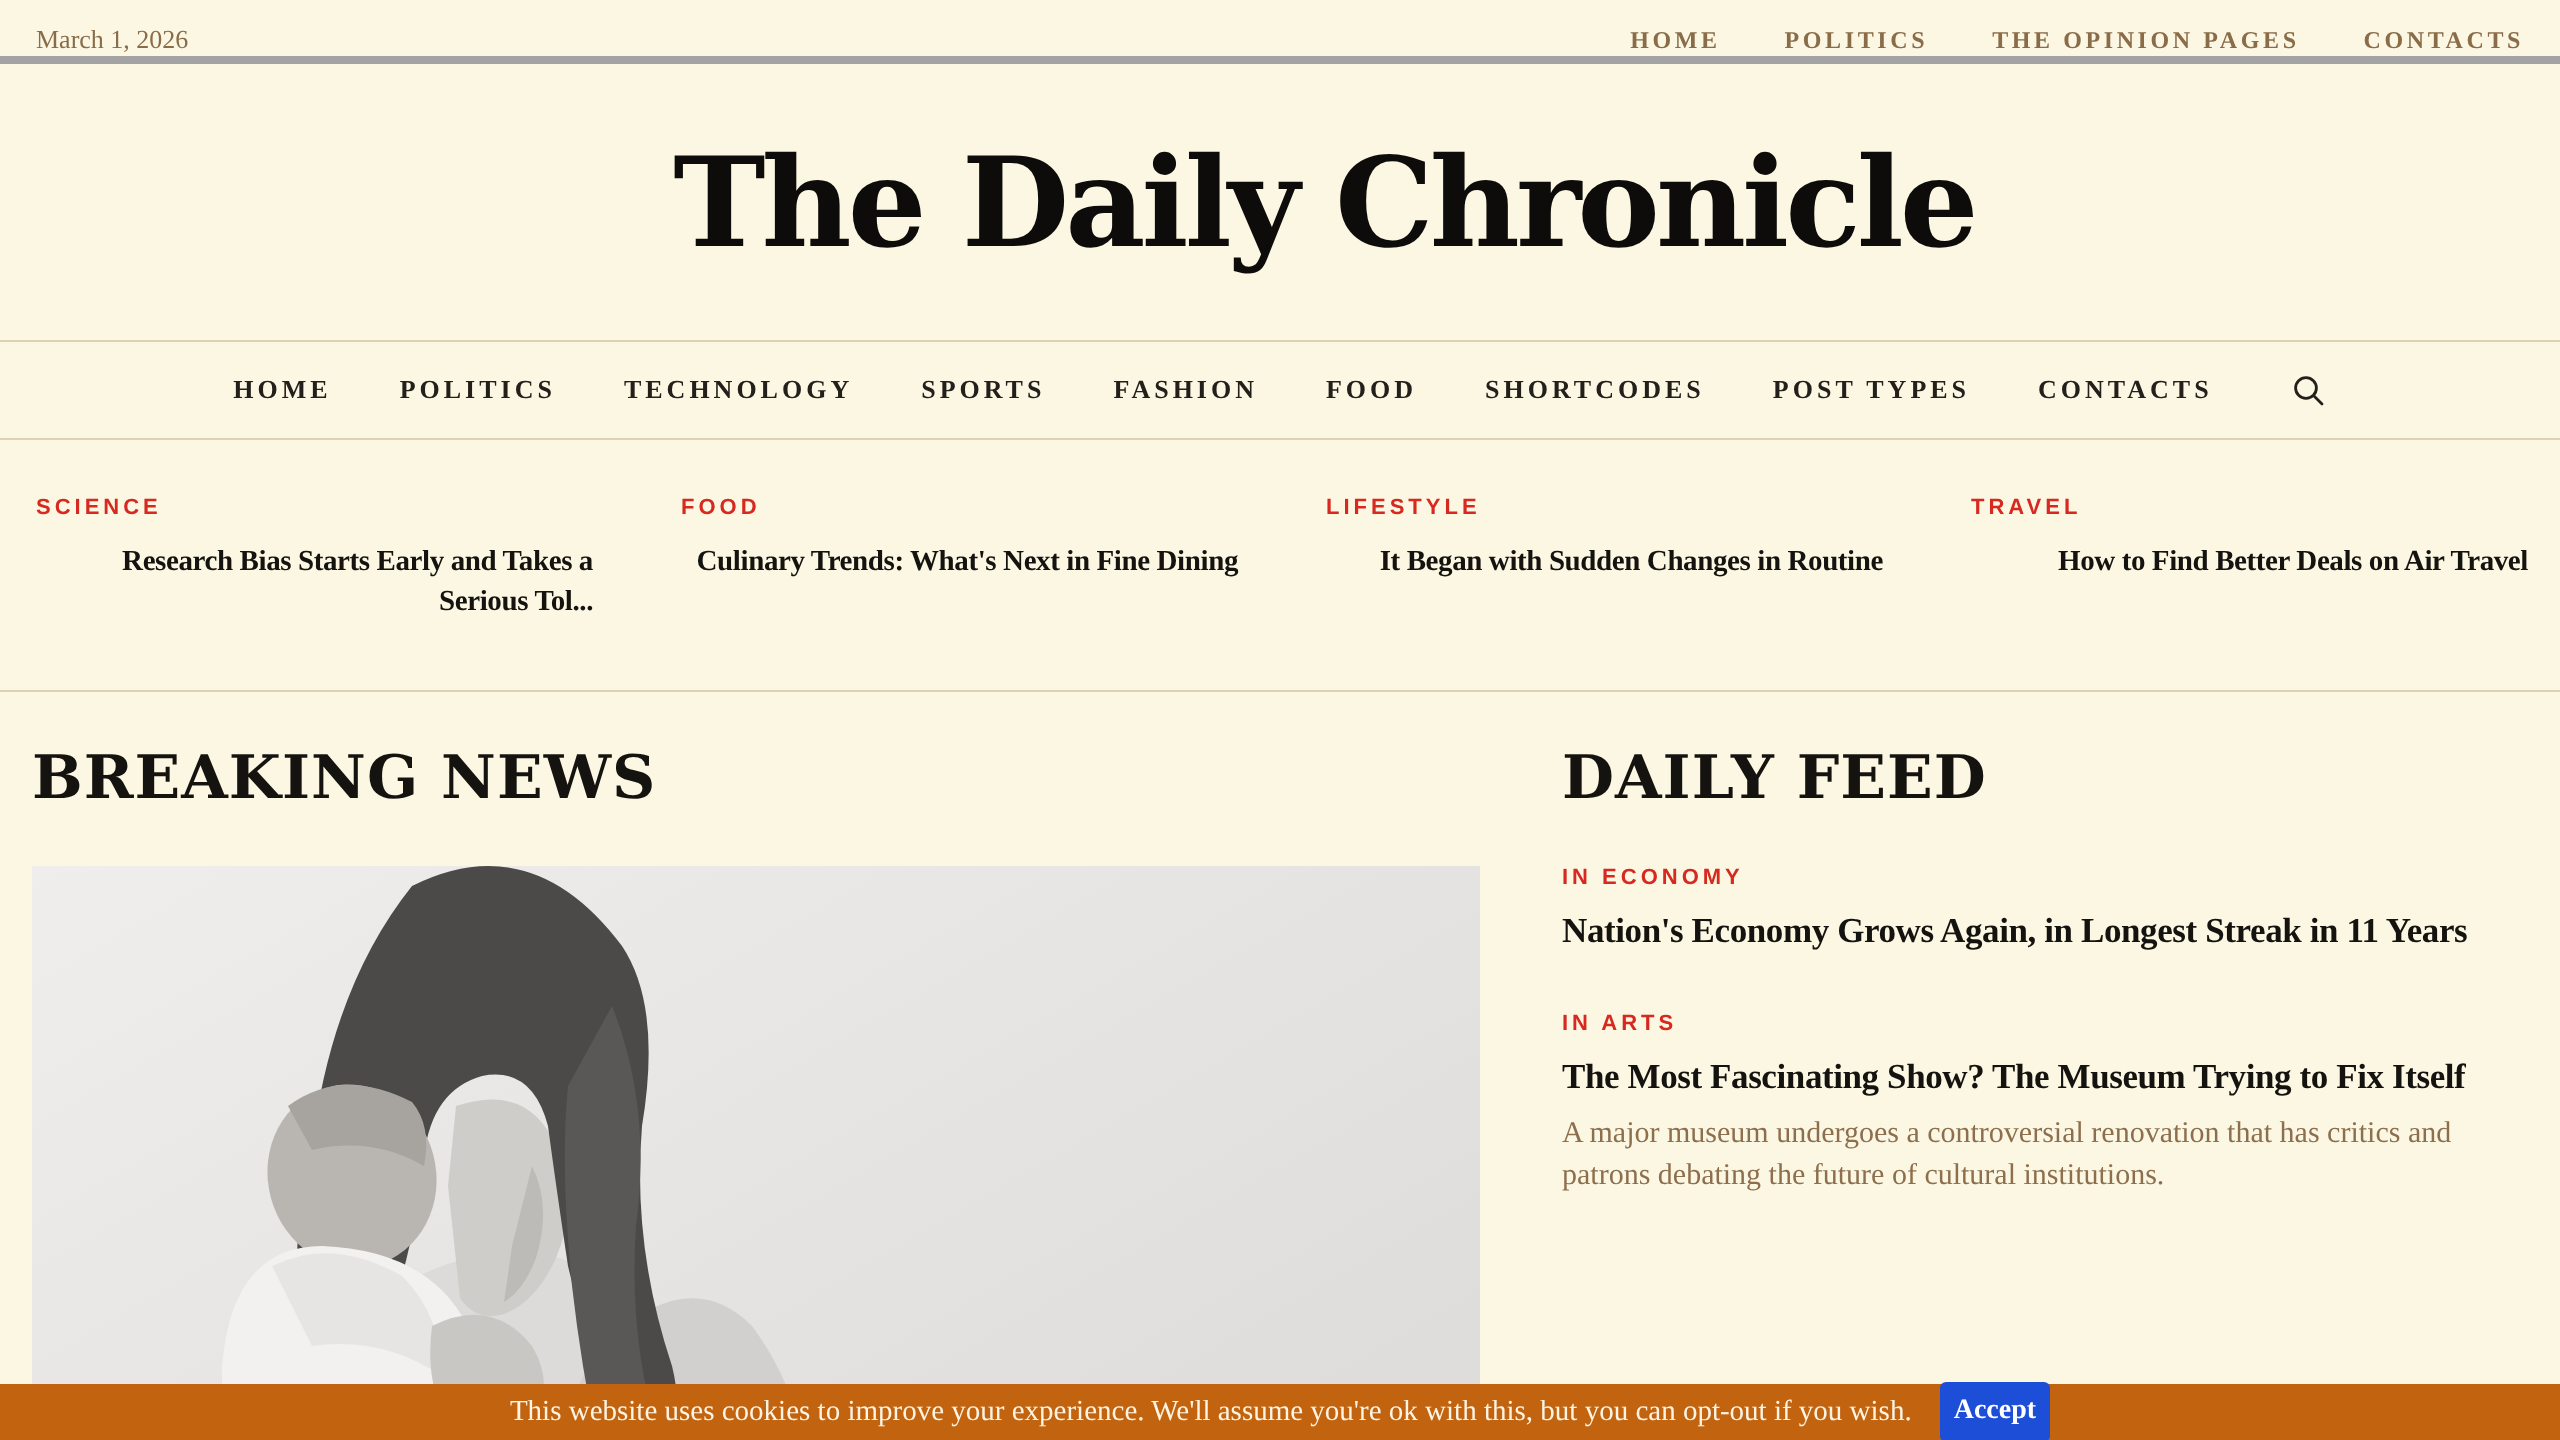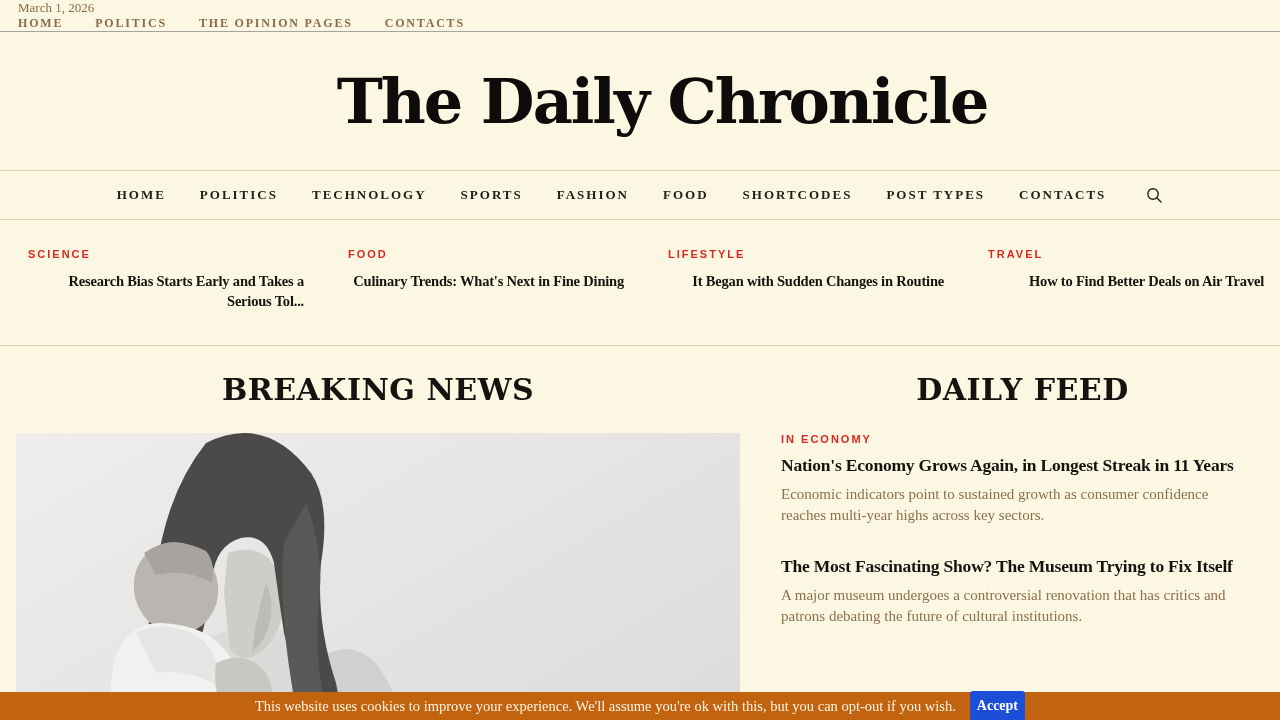--- a/index.html
+++ b/index.html
@@ -8,25 +8,24 @@
     background: #fbf7e3;
     font-family: "Liberation Serif", serif;
     color: #23201c;
     position: relative;
   }
 
   
   .topbar {
     height: 32px;
     display: flex;
-    align-items: flex-start;
+    align-items: flex-end;
     justify-content: space-between;
     padding: 0 18px;
-    border-bottom: 1px solid #a3a3a3;
-    flex-direction: column;
+    border-bottom: 4px solid #a3a3a3;
   }
   .topbar-date {
     font-size: 13px;
     color: #8a6c49;
   }
   .topbar-nav { display: flex; gap: 32px; }
   .topbar-nav a {
     font-size: 12px;
     font-weight: bold;
     letter-spacing: 1.8px;
@@ -70,21 +69,21 @@
     letter-spacing: 2px;
     color: #23201c;
     text-decoration: none;
     cursor: pointer;
   }
   .search-btn { display: flex; align-items: center; cursor: pointer; margin-left: 6px; }
 
   
   .featured-strip {
     border-bottom: 1px solid #ddd3b2;
-    padding: 28px 16px 34px 28px;
+    padding: 28px 16px 34px 18px;
     display: grid;
     grid-template-columns: repeat(4, 1fr);
     column-gap: 44px;
   }
   .featured-cat {
     font-family: "Liberation Sans", sans-serif;
     font-size: 11px;
     font-weight: bold;
     letter-spacing: 2px;
     color: #d7291f;
@@ -109,21 +108,20 @@
     grid-template-columns: 724px 1fr;
     column-gap: 41px;
   }
   .section-heading {
     font-family: "DejaVu Serif", serif;
     font-weight: bold;
     font-size: 30px;
     letter-spacing: 0.5px;
     color: #15130f;
     margin: 4px 0 26px 0;
-    text-align: center;
   }
   .hero-figure { width: 724px; height: 420px; overflow: hidden; }
   .hero-figure svg { display: block; }
 
   .feed-item { margin-bottom: 30px; margin-top: 20px; }
   .feed-cat {
     font-family: "Liberation Sans", sans-serif;
     font-size: 11px;
     font-weight: bold;
     letter-spacing: 2px;
@@ -269,24 +267,24 @@
       </svg>
     </figure>
   </section>
 
   <section>
     <h2 class="section-heading">DAILY FEED</h2>
 
     <article class="feed-item">
       <div class="feed-cat">IN ECONOMY</div>
       <div class="feed-title">Nation's Economy Grows Again, in Longest Streak in 11 Years</div>
-      <p class="feed-excerpt">Economic indicators point to sustained growth as consumer confidence reaches multi-year highs across key sectors.</p>
     </article>
 
     <article class="feed-item">
+      <div class="feed-cat">IN ARTS</div>
       <div class="feed-title">The Most Fascinating Show? The Museum Trying to Fix Itself</div>
       <p class="feed-excerpt">A major museum undergoes a controversial renovation that has critics and patrons debating the future of cultural institutions.</p>
     </article>
   </section>
 
 </main>
 
 <div class="cookiebar">
   <span class="cookie-msg">This website uses cookies to improve your experience. We'll assume you're ok with this, but you can opt-out if you wish.</span>
   <button class="accept-btn">Accept</button>

